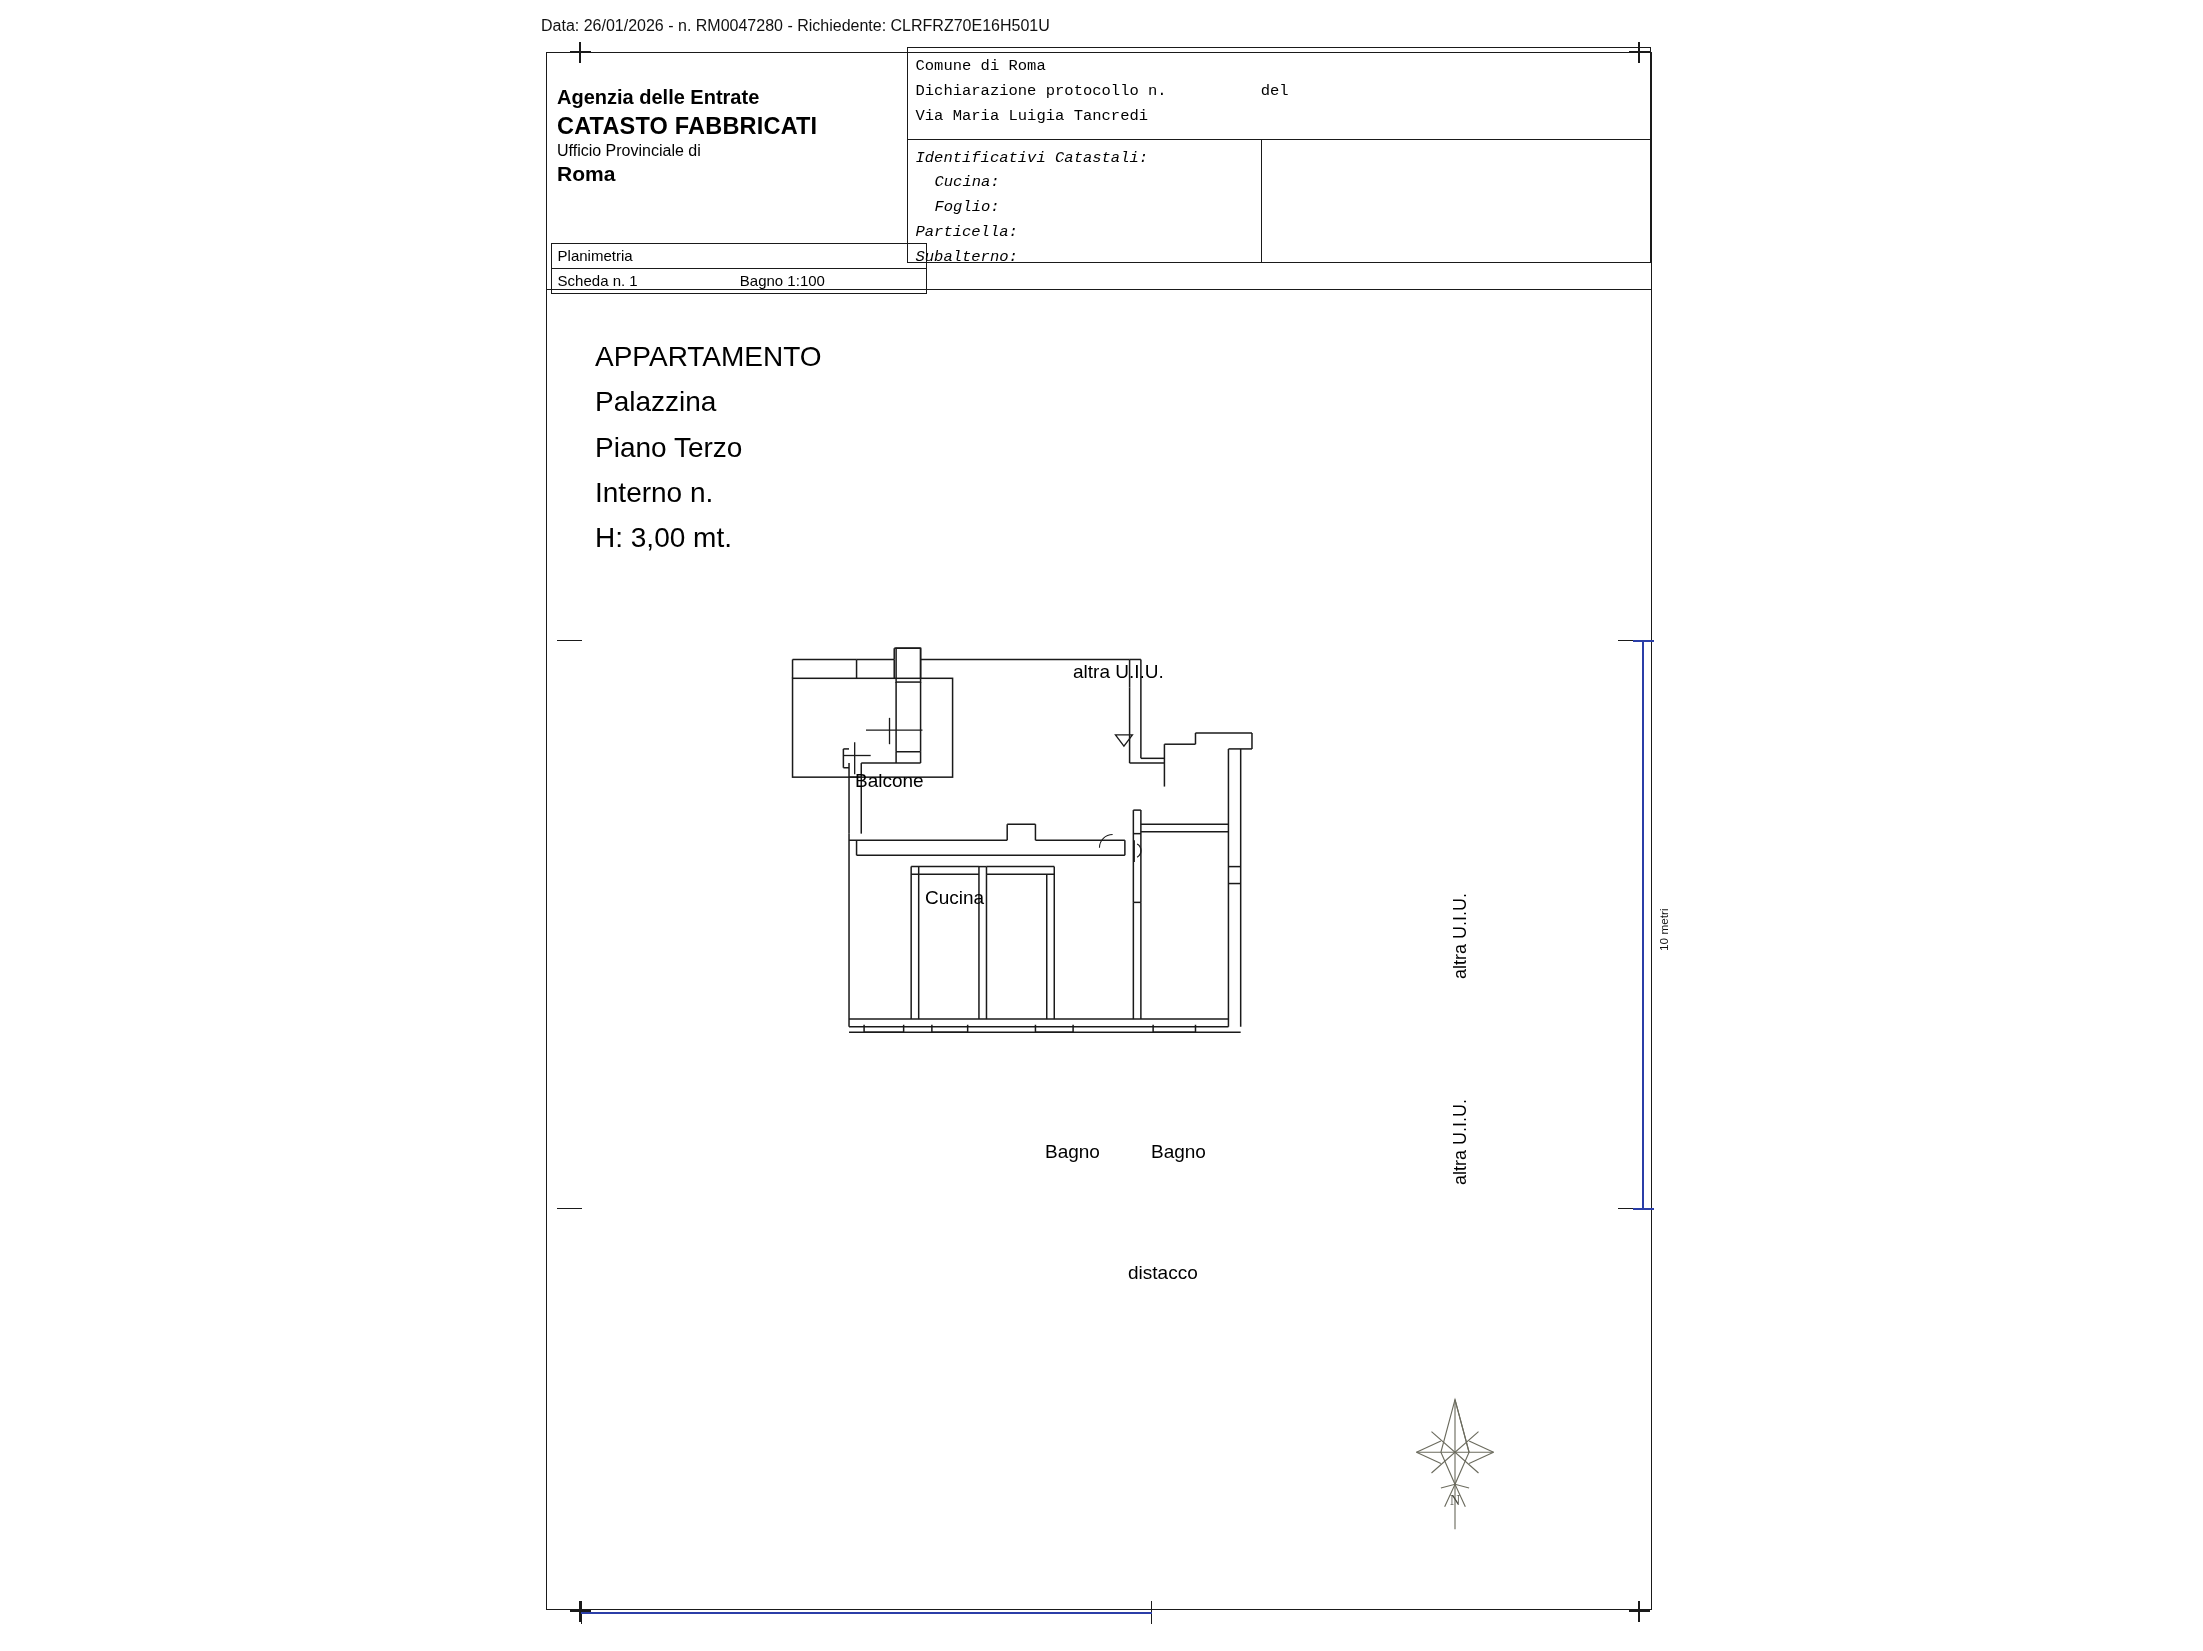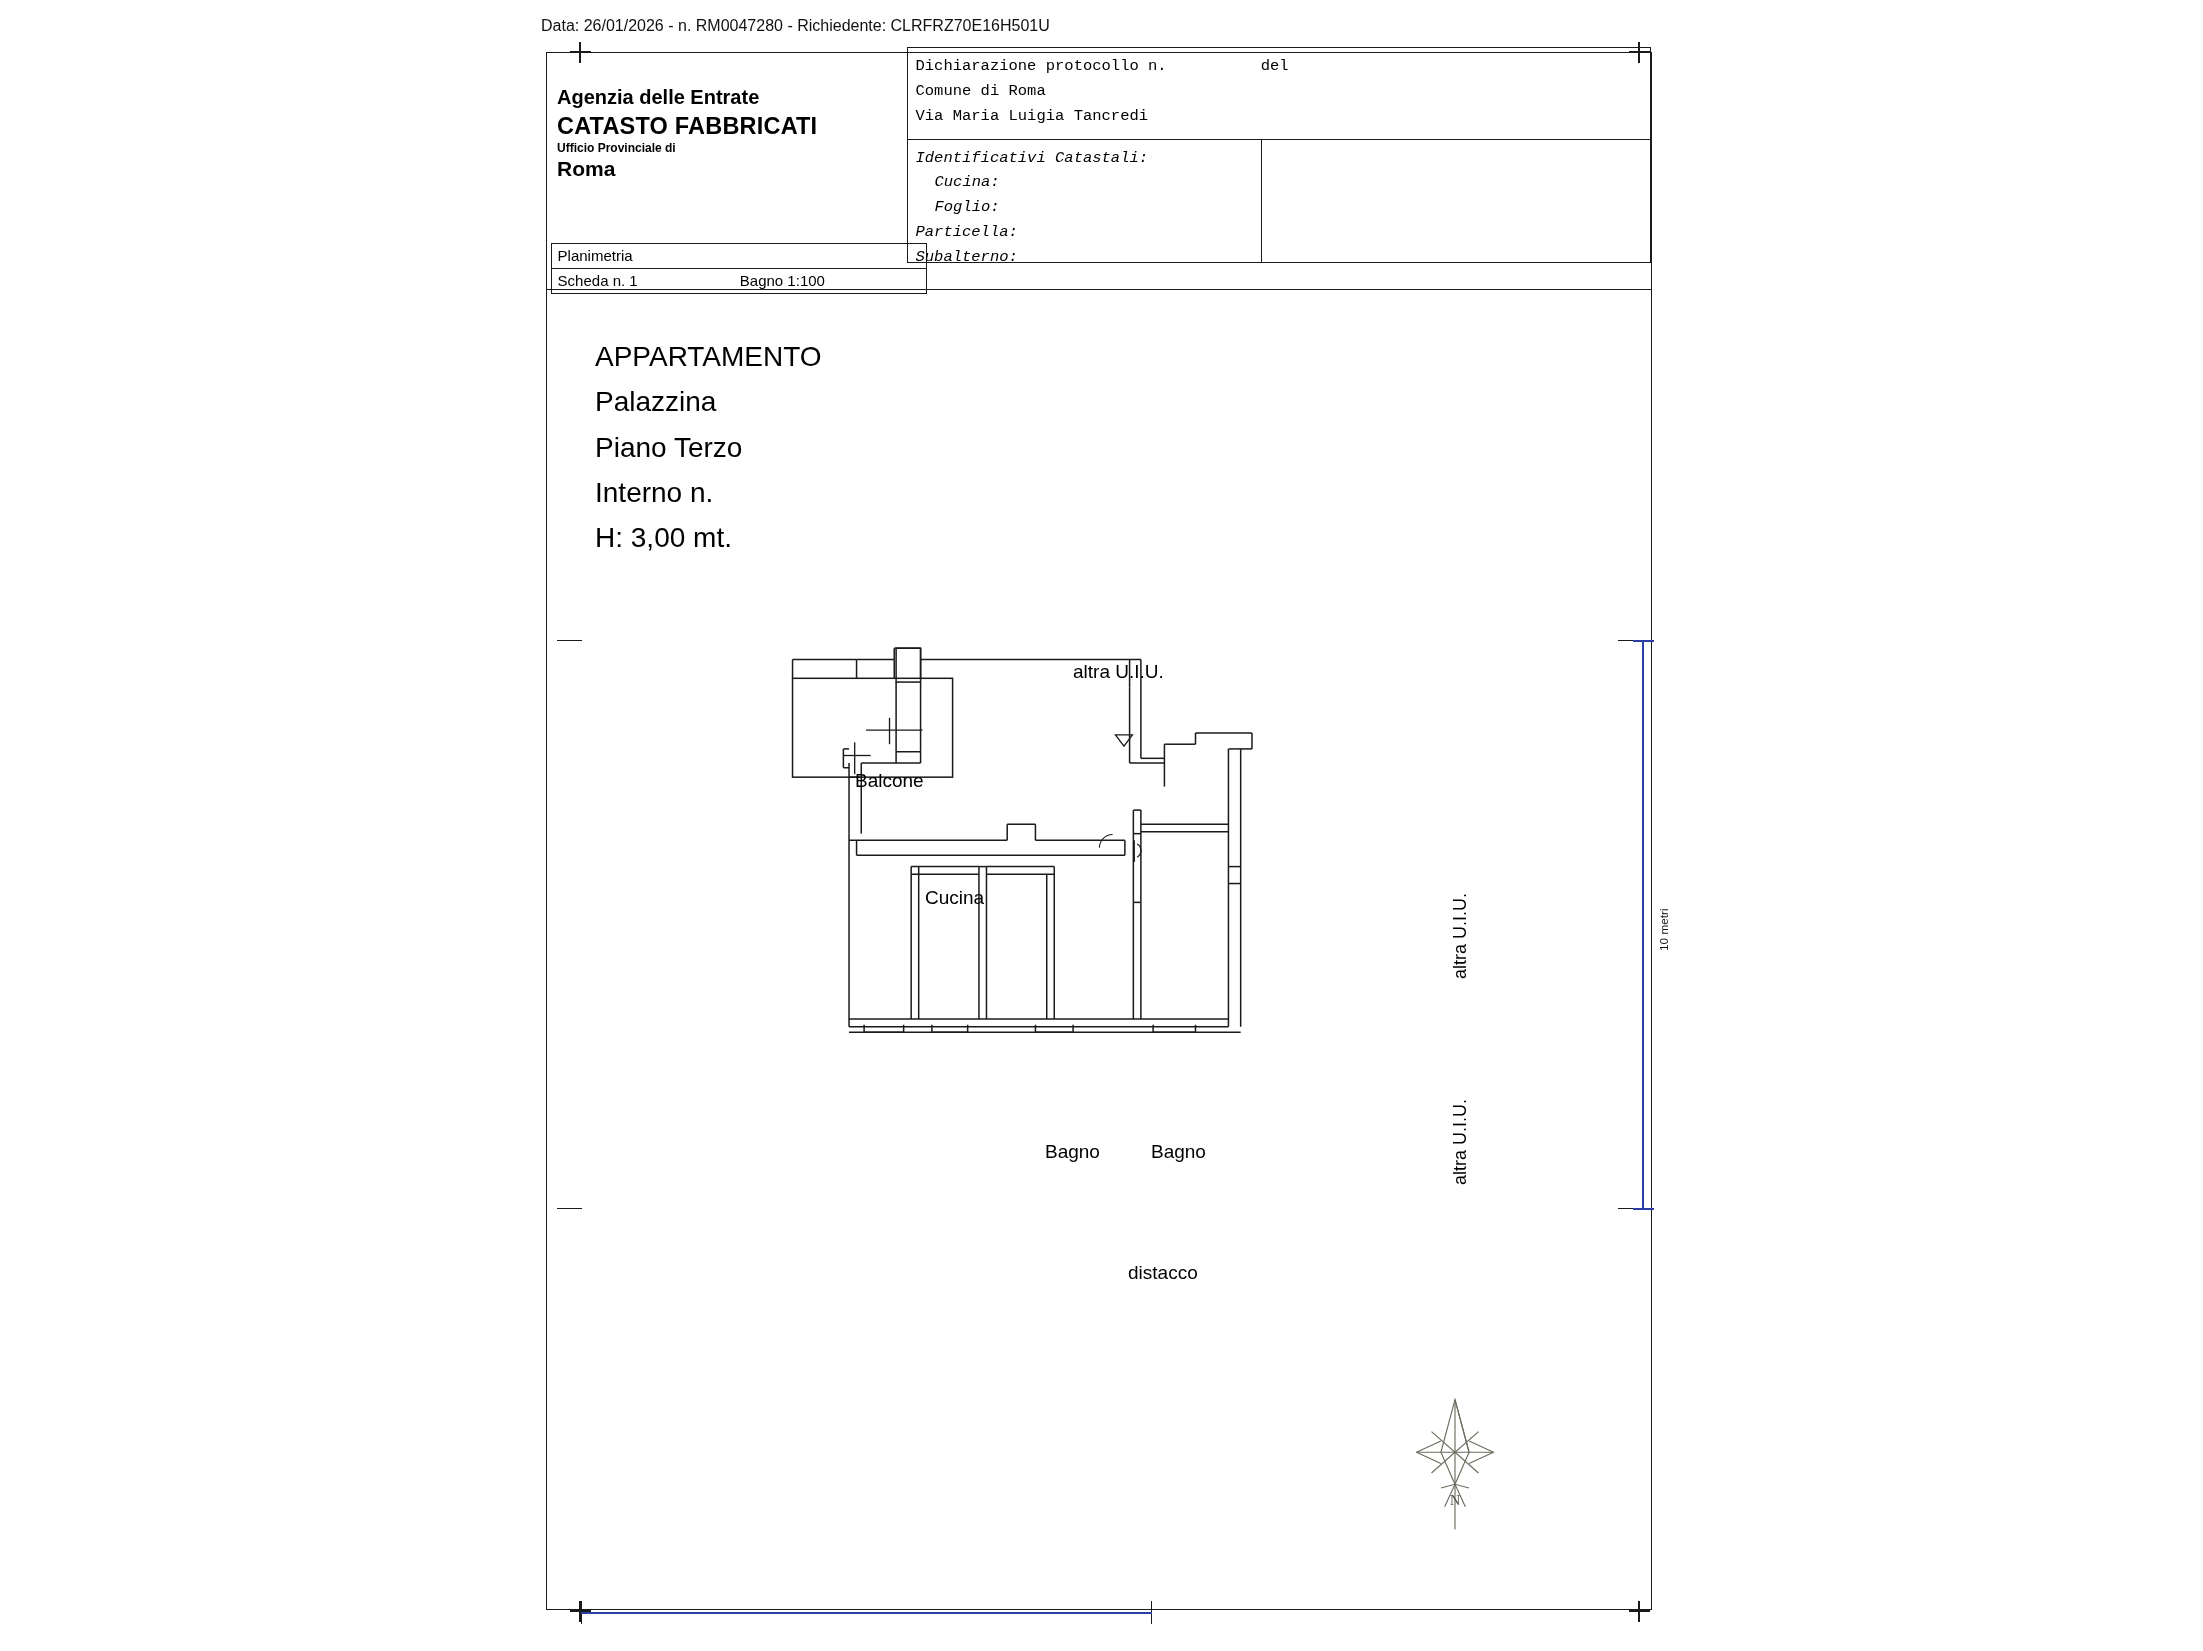--- a/index.html
+++ b/index.html
@@ -53,22 +53,22 @@
   .agency-line1 {
     font-size: 20px;
     font-weight: bold;
   }
   .agency-line2 {
     font-size: 23.5px;
     font-weight: bold;
     letter-spacing: 0.2px;
   }
   .agency-line3 {
-    font-size: 12px;
-    font-weight: bold;
+    font-size: 16px;
+    font-weight: normal;
   }
   .agency-line4 {
     font-size: 21px;
     font-weight: bold;
   }
   
   .plan-table {
     position: absolute;
     left: 551px;
     top: 243px;
@@ -235,24 +235,24 @@
   <div class="plan-table">
     <div class="plan-row top">Planimetria</div>
     <div class="plan-row">
       <span>Scheda n. 1</span>
       <span class="plan-scala">Bagno 1:100</span>
     </div>
   </div>
 
   <div class="hdr-table">
     <div class="hdr-top">
+      <div>Comune di Roma</div>
       <div>
         <span>Dichiarazione protocollo n.</span><span class="del-label">del</span>
       </div>
-      <div>Comune di Roma</div>
       <div>Via Maria Luigia Tancredi</div>
     </div>
     <div class="hdr-bot">
       <div class="hdr-left-cell">
         <div>Identificativi Catastali:</div>
         <div class="indent1">Cucina:</div>
         <div class="indent1">Foglio:</div>
         <div>Particella:</div>
         <div>Subalterno:</div>
       </div>

